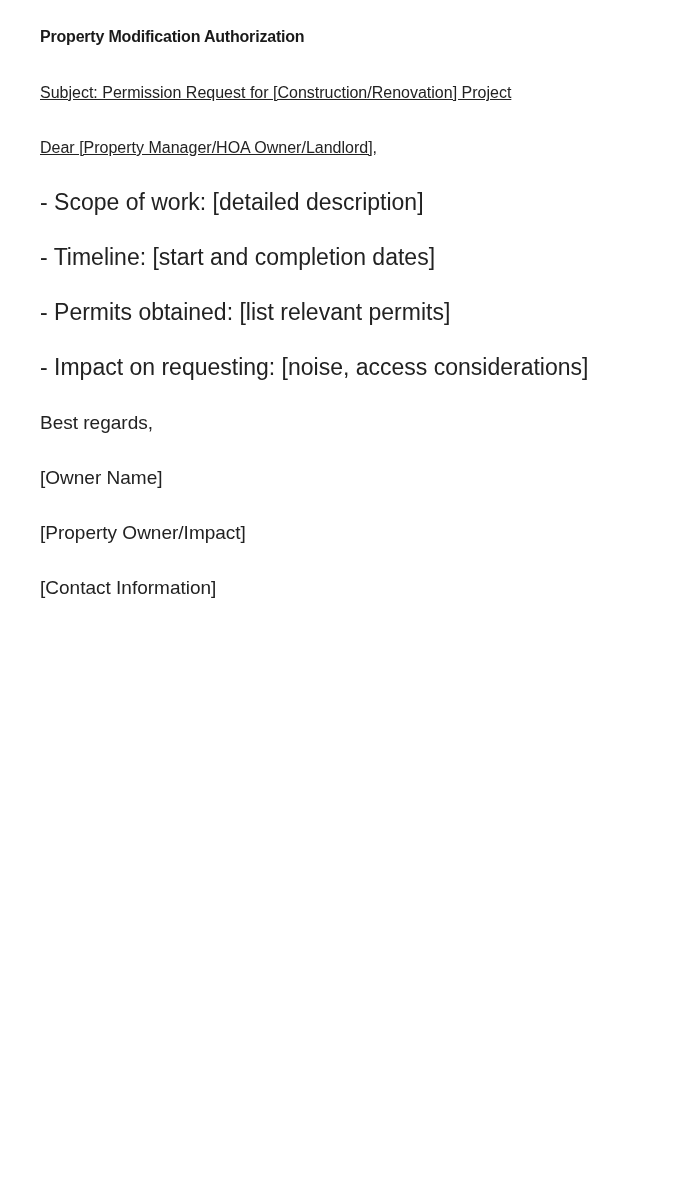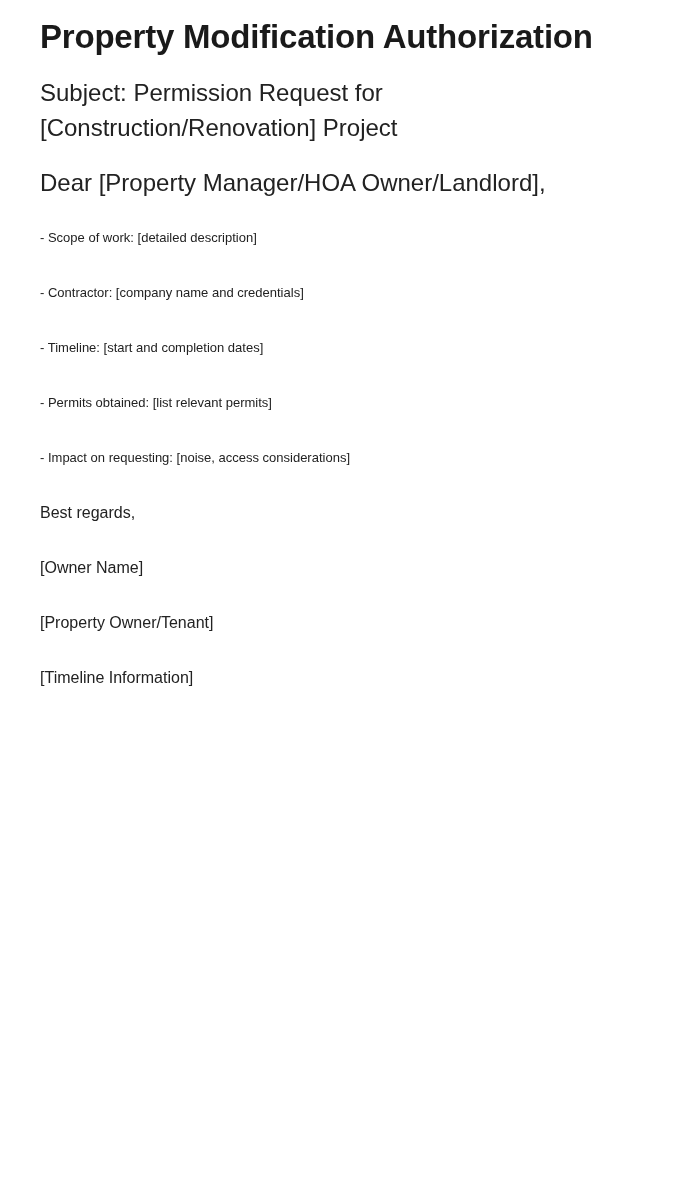--- a/index.html
+++ b/index.html
@@ -17,83 +17,83 @@
   .document {
     box-sizing: border-box;
     width: 700px;
     min-height: 1203px;
     padding: 20px 40px 40px 40px;
     background: #ffffff;
   }
   .doc-title {
     margin: 0 0 0 0;
     padding: 0;
-    font-size: 33px;
+    font-size: 16px;
     line-height: 34px;
     font-weight: bold;
     letter-spacing: -0.2px;
     color: #1a1a1a;
   }
   .block {
     margin: 0;
     padding: 0;
   }
   .para {
     margin: 20px 0 0 0;
     padding: 0;
-    font-size: 24px;
+    font-size: 16px;
     line-height: 35px;
     font-weight: normal;
     color: #222222;
     max-width: 592px;
     word-wrap: break-word;
+    text-decoration: underline;
   }
   .para.first-after-title {
     margin-top: 21px;
   }
   .spec-item {
     margin: 20px 0 0 0;
     padding: 0;
-    font-size: 13px;
+    font-size: 23px;
     line-height: 35px;
     color: #222222;
     max-width: 592px;
   }
   .signoff {
     margin: 20px 0 0 0;
     padding: 0;
-    font-size: 16px;
+    font-size: 19px;
     line-height: 35px;
     color: #222222;
     max-width: 592px;
   }
 </style>
 </head>
 <body>
 
 <div class="document">
 
   <h1 class="doc-title">Property Modification Authorization</h1>
 
   <p class="para first-after-title">Subject: Permission Request for [Construction/Renovation] Project</p>
 
   <p class="para">Dear [Property Manager/HOA Owner/Landlord],</p>
 
 
 
   <div class="block">
     <p class="spec-item">- Scope of work: [detailed description]</p>
-    <p class="spec-item">- Contractor: [company name and credentials]</p>
     <p class="spec-item">- Timeline: [start and completion dates]</p>
     <p class="spec-item">- Permits obtained: [list relevant permits]</p>
     <p class="spec-item">- Impact on requesting: [noise, access considerations]</p>
   </div>
 
 
 
   <div class="block">
     <p class="signoff">Best regards,</p>
     <p class="signoff">[Owner Name]</p>
-    <p class="signoff">[Property Owner/Tenant]</p>
-    <p class="signoff">[Timeline Information]</p>
+    <p class="signoff">[Property Owner/Impact]</p>
+    <p class="signoff">[Contact Information]</p>
   </div>
 
 </div>
 
 </body></html>

